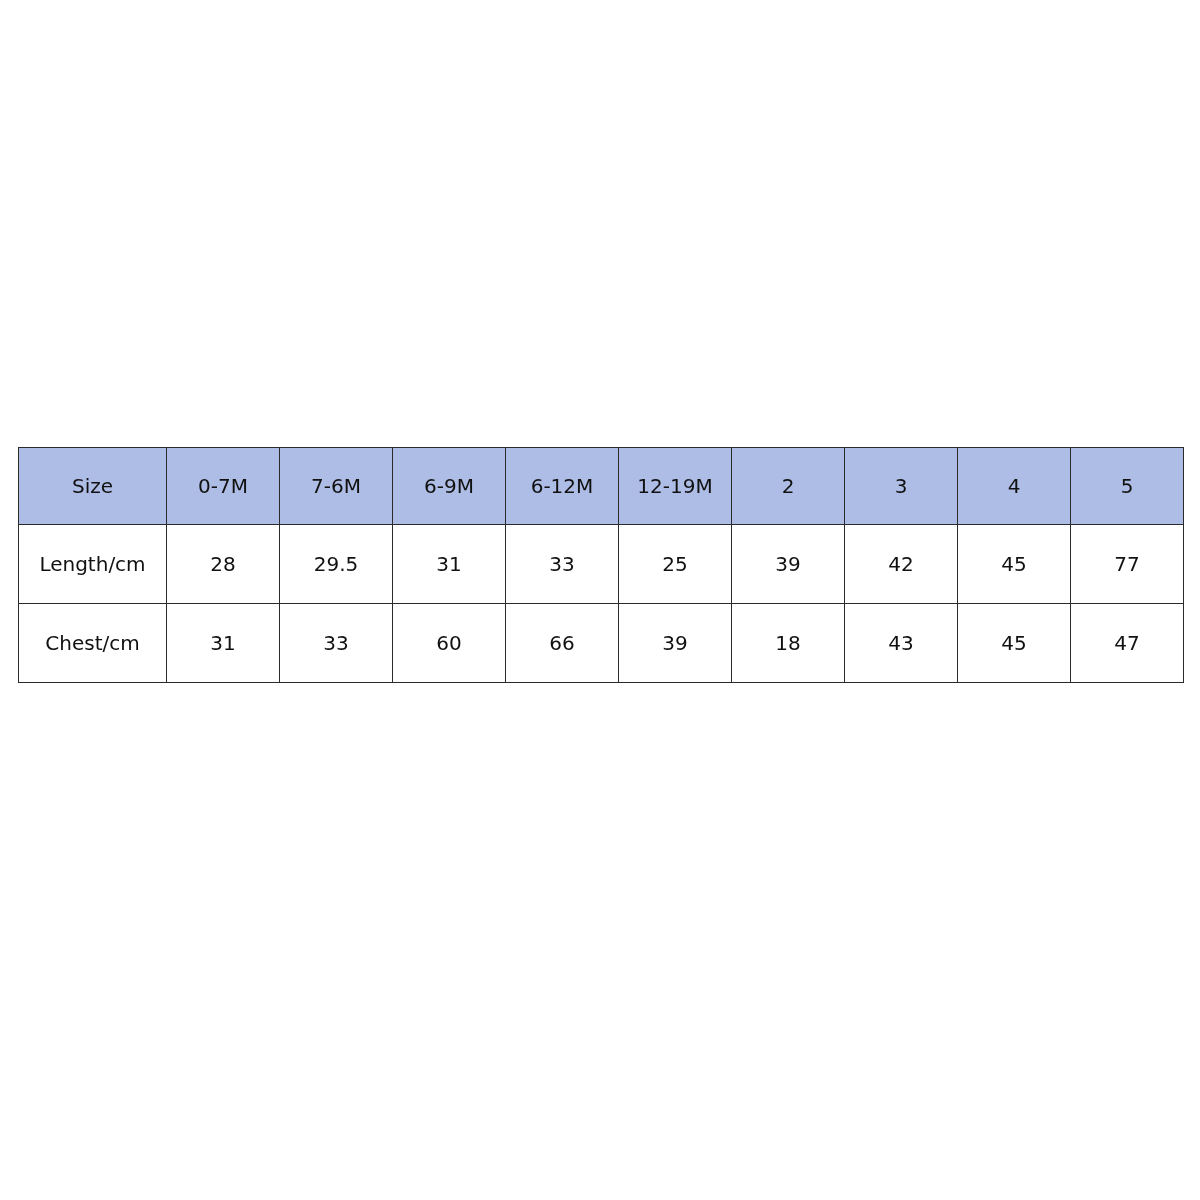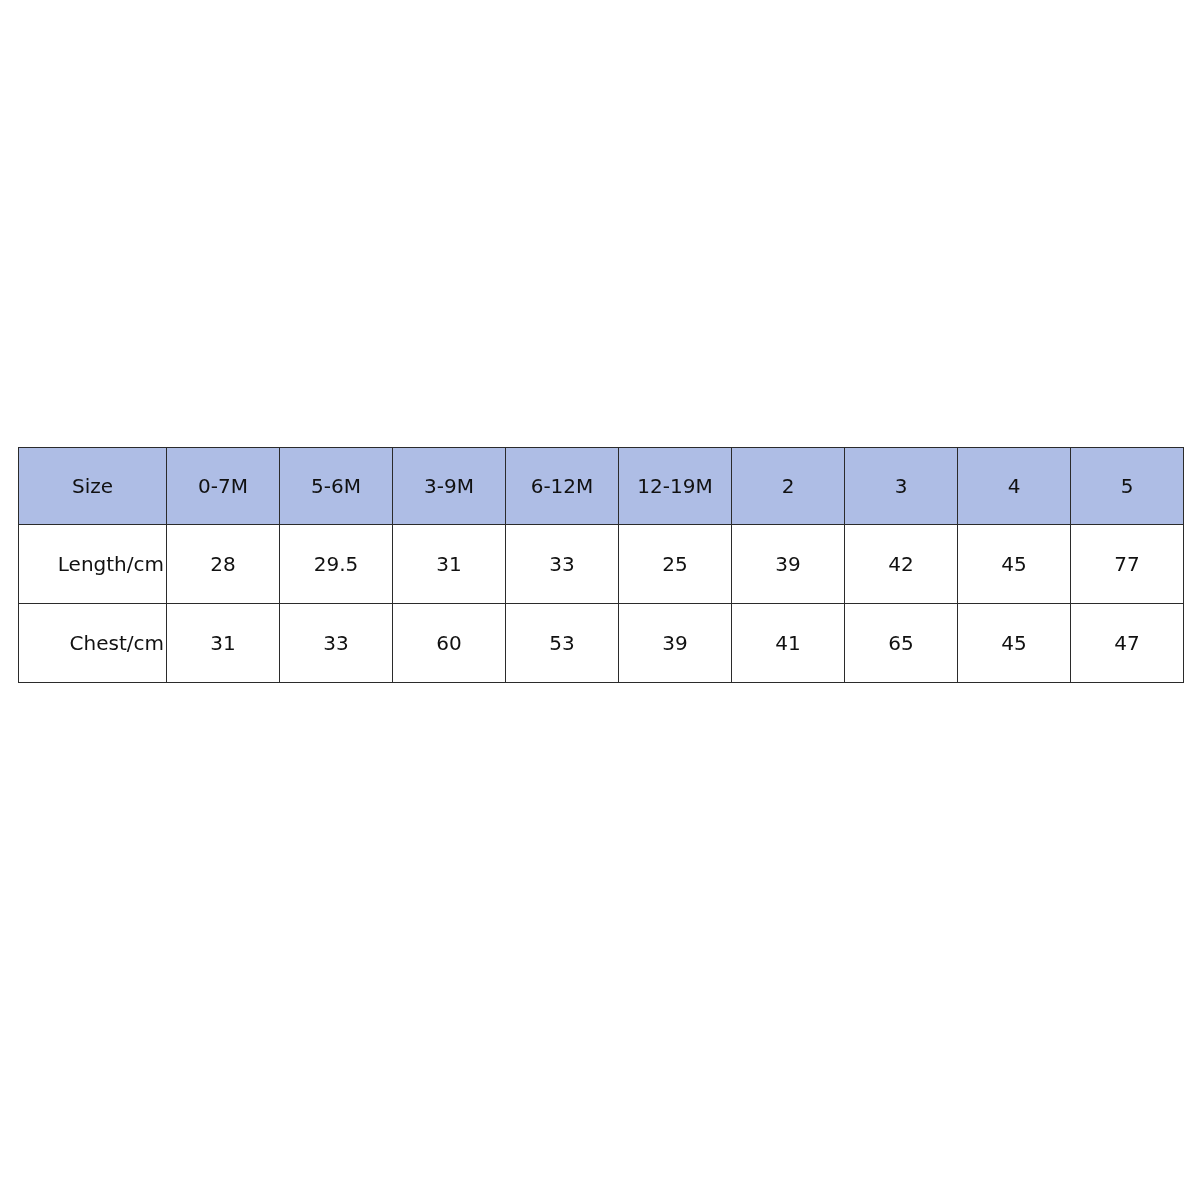--- a/index.html
+++ b/index.html
@@ -38,21 +38,20 @@
   table.size-table tr.header-row td {
     background: #aebde5;
     height: 76px;
     margin-left: 6px;
   }
   table.size-table tr.header-row td.corner {
     background: #aebde5;
   }
   table.size-table td.rowlabel {
     background: #ffffff;
-    text-align: right;
   }
   
   col.c0 { width: 148px; }
   col.cx { width: 113px; }
 </style>
 </head>
 <body>
 
 <div class="sizechart-wrap">
   <table class="size-table">
@@ -65,22 +64,22 @@
       <col class="cx">
         <col class="cx">
         <col class="cx">
         <col class="cx">
         <col class="cx">
     </colgroup>
     <tbody>
       <tr class="header-row">
         <td class="corner">Size</td>
         <td>0-7M</td>
-        <td>5-6M</td>
-        <td>3-9M</td>
+        <td>7-6M</td>
+        <td>6-9M</td>
         <td>6-12M</td>
         <td>12-19M</td>
         <td>2</td>
         <td>3</td>
         <td>4</td>
         <td>5</td>
       </tr>
       <tr>
         <td class="rowlabel">Length/cm</td>
         <td>28</td>
@@ -91,22 +90,22 @@
         <td>39</td>
         <td>42</td>
         <td>45</td>
         <td>77</td>
       </tr>
       <tr>
         <td class="rowlabel">Chest/cm</td>
         <td>31</td>
         <td>33</td>
         <td>60</td>
-        <td>53</td>
+        <td>66</td>
         <td>39</td>
-        <td>41</td>
-        <td>65</td>
+        <td>18</td>
+        <td>43</td>
         <td>45</td>
         <td>47</td>
       </tr>
     </tbody>
   </table>
 </div>
 
 </body></html>

